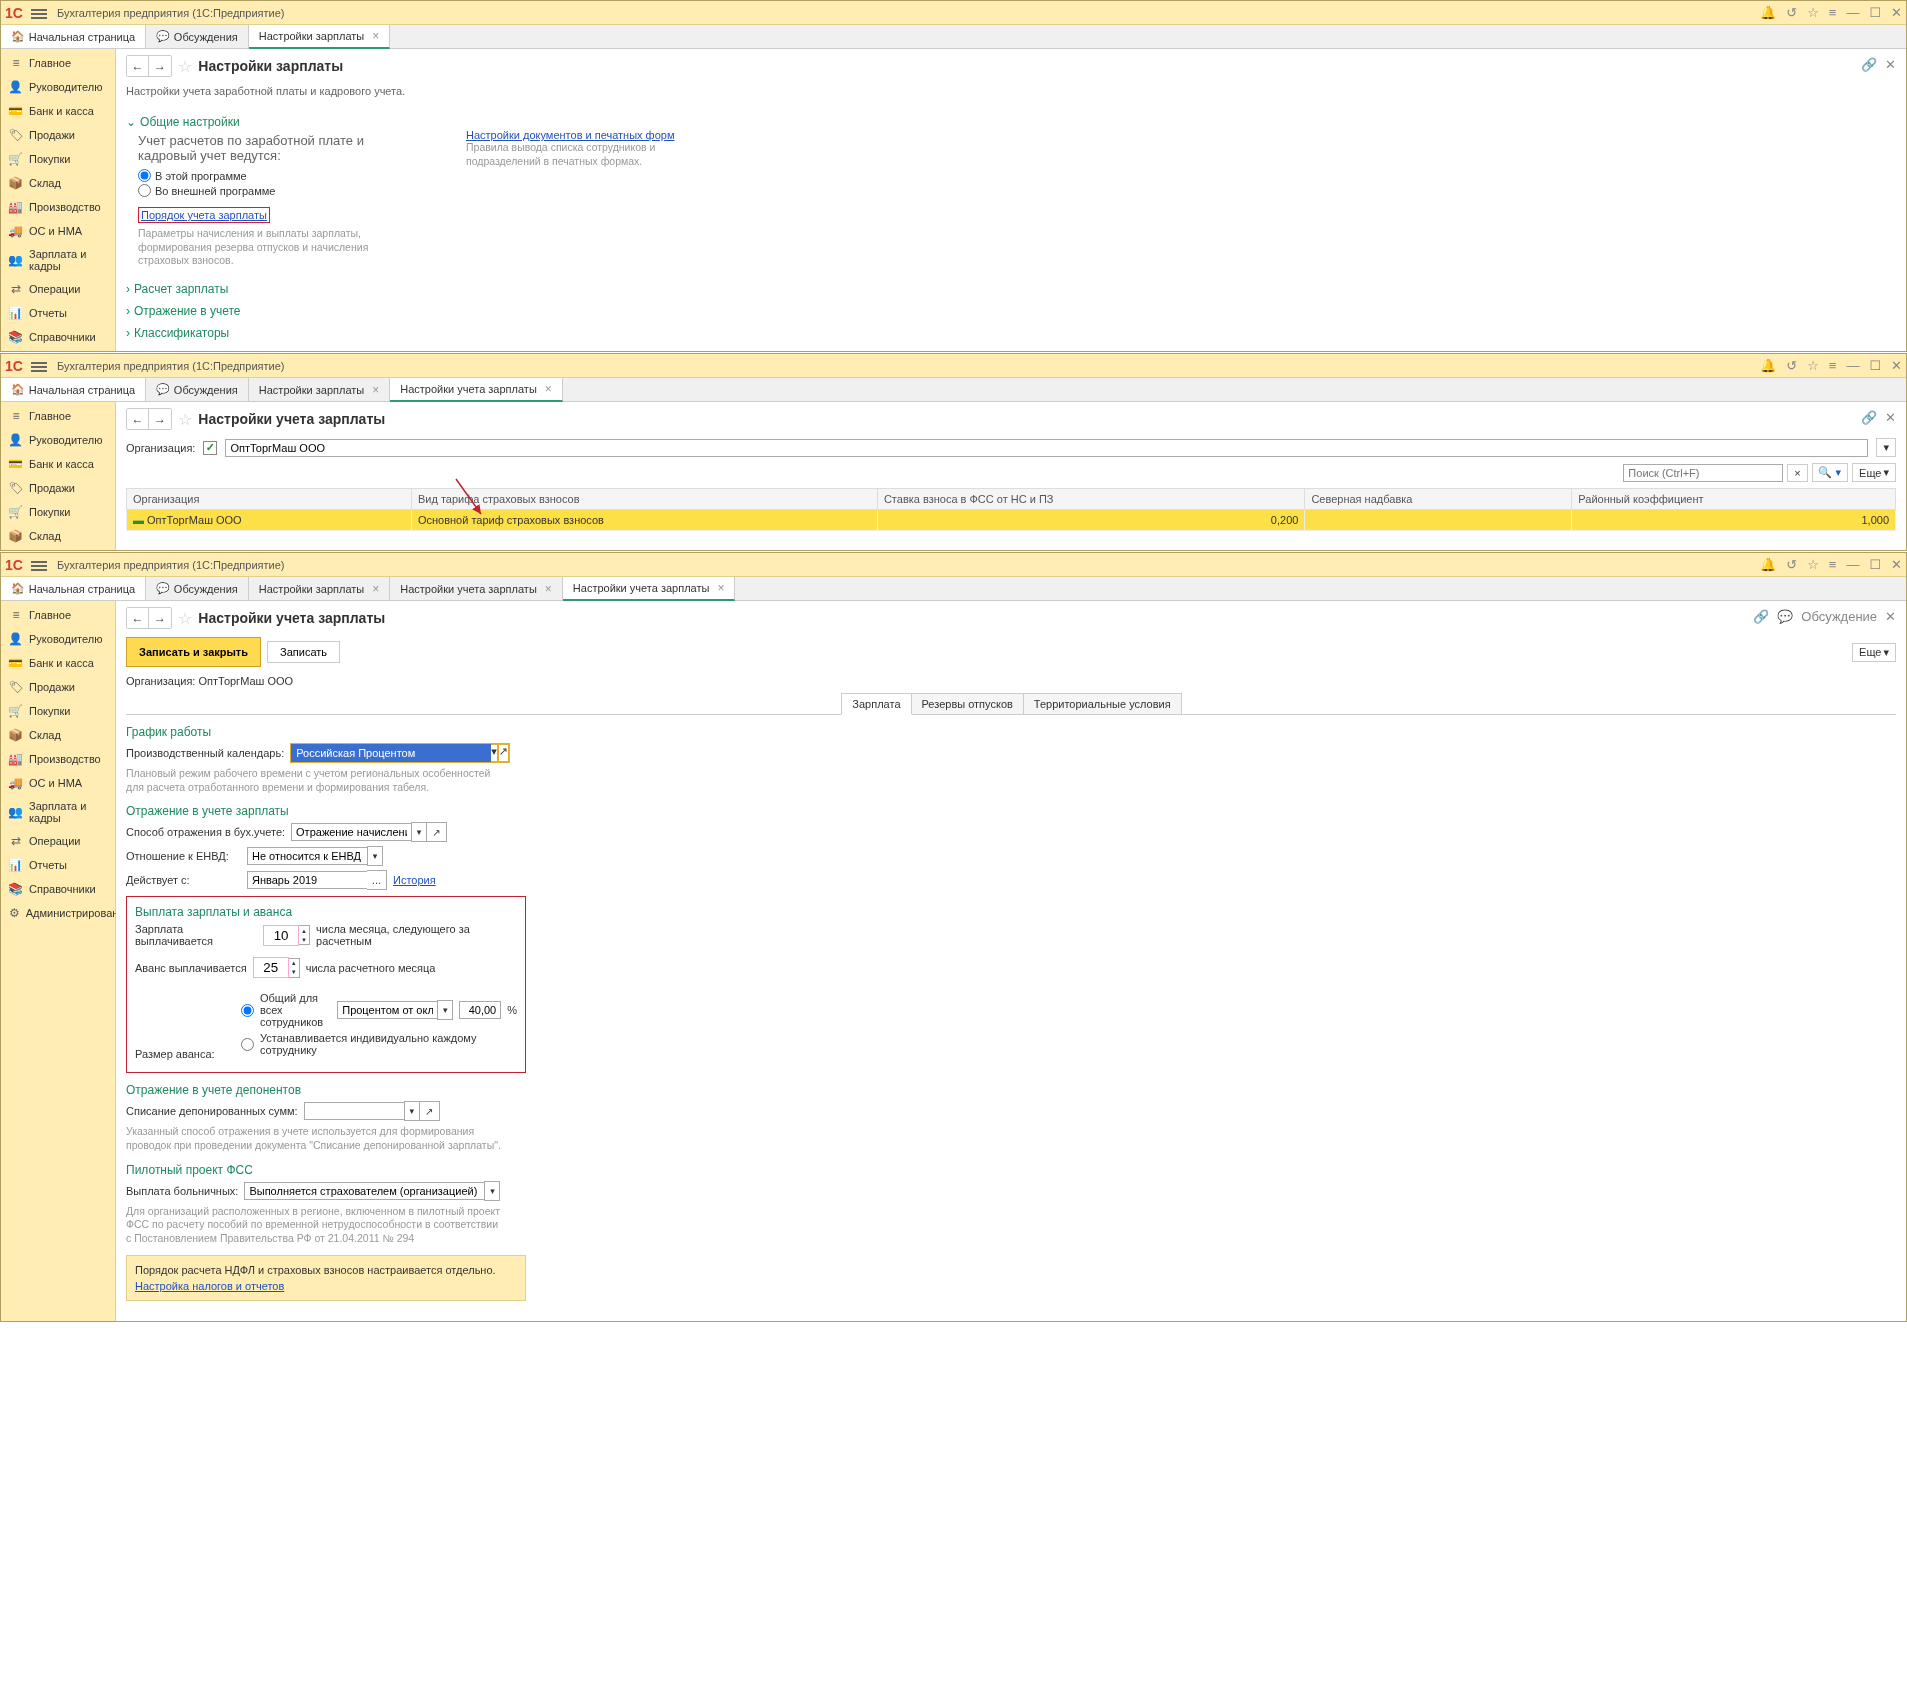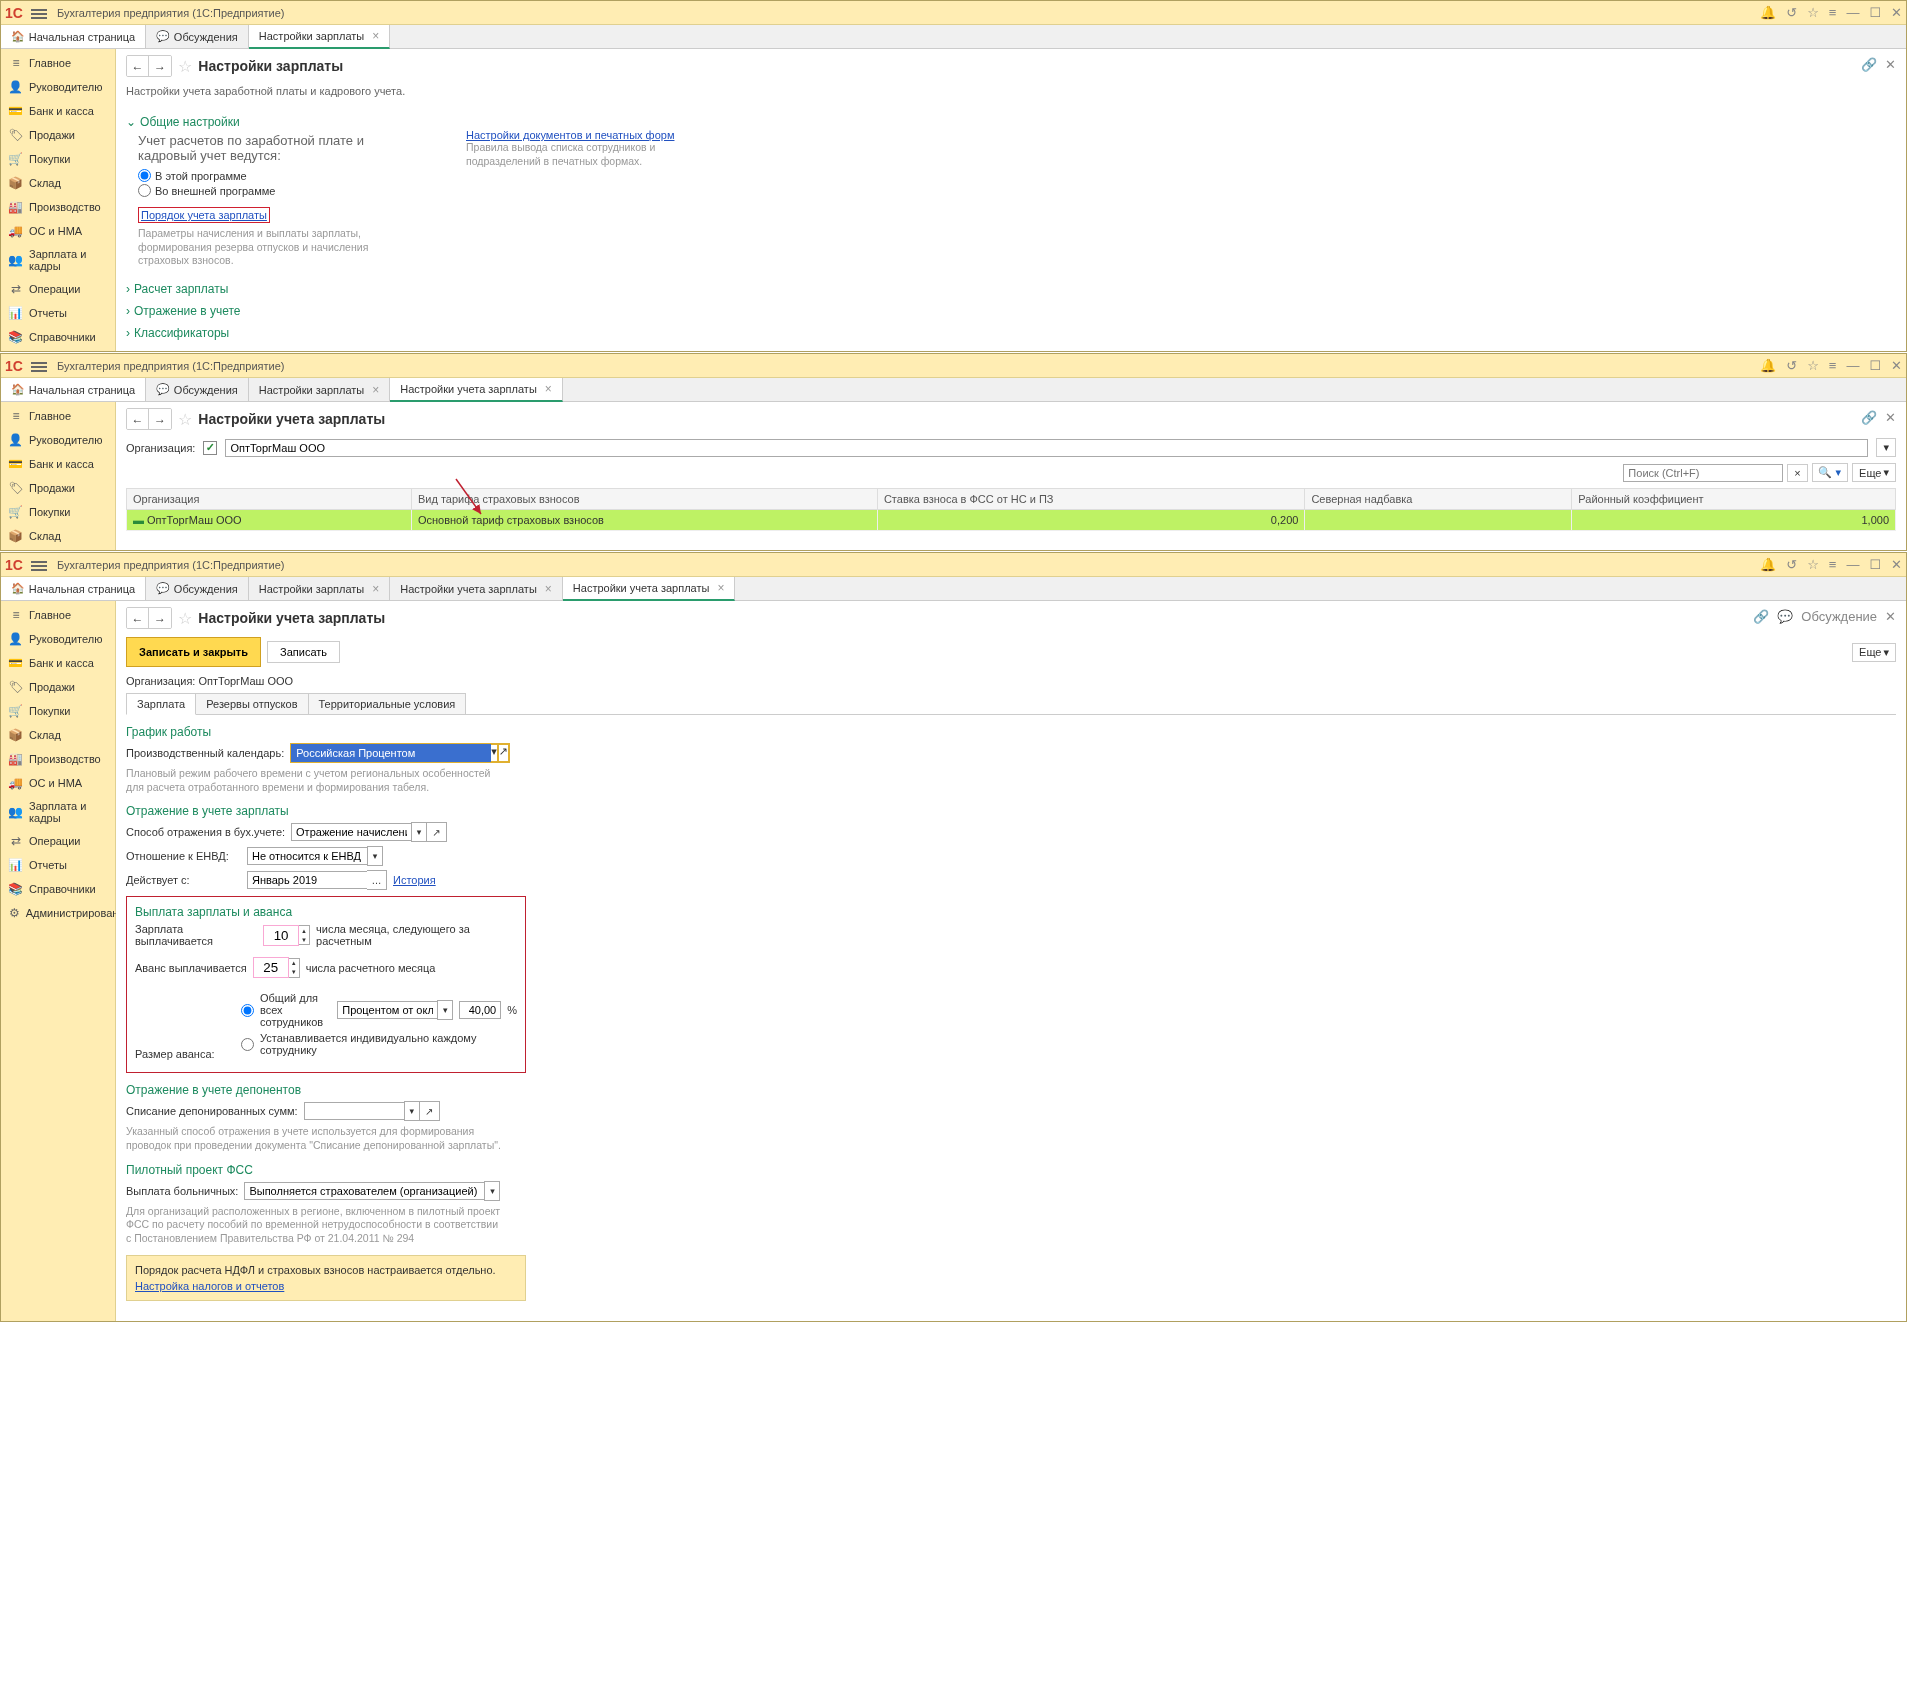--- a/index.html
+++ b/index.html
@@ -63,29 +63,29 @@
 .input-combo .dd-btn { border: 1px solid #aaa; background: #fff; width: 16px; height: 20px; display: inline-flex; align-items: center; justify-content: center; font-size: 9px; cursor: pointer; }
 .input-combo .sq-btn { border: 1px solid #aaa; border-left: none; background: #fff; width: 20px; height: 20px; display: inline-flex; align-items: center; justify-content: center; font-size: 10px; cursor: pointer; }
 
 .search-row { display: flex; justify-content: flex-end; gap: 4px; margin: 6px 0; align-items: center; }
 .search-input { width: 160px; }
 .small-btn { border: 1px solid #ccc; background: #fff; padding: 2px 6px; cursor: pointer; font-size: 11px; display: inline-flex; align-items: center; gap: 2px; }
 
 .data-table { width: 100%; border-collapse: collapse; margin-top: 4px; }
 .data-table th { background: #f5f5f5; border: 1px solid #ddd; padding: 4px 6px; text-align: left; font-weight: normal; font-size: 11px; color: #555; }
 .data-table td { border: 1px solid #eee; padding: 4px 6px; font-size: 11px; }
-.data-table tr.hl td { background: #bef264; }
+.data-table tr.hl td { background: #fde047; }
 .num-cell { text-align: right; }
 
 .yellow-btn { background: #ffd950; border: 1px solid #d0a020; padding: 8px 12px; font-weight: bold; cursor: pointer; font-size: 11px; }
 .gray-btn { background: #fff; border: 1px solid #ccc; padding: 4px 12px; cursor: pointer; font-size: 11px; }
 .btn-row { display: flex; gap: 6px; align-items: center; margin: 4px 0 8px; }
 .btn-row-right { margin-left: auto; }
 
-.inner-tabs { display: flex; border-bottom: 1px solid #ccc; margin: 6px 0; }
+.inner-tabs { display: flex; border-bottom: 1px solid #ccc; margin: 6px 0; justify-content: center; }
 .inner-tab { padding: 4px 10px; border: 1px solid #ccc; border-bottom: none; margin-right: -1px; background: #f5f5f5; cursor: pointer; font-size: 11px; }
 .inner-tab.active { background: #fff; border-bottom: 1px solid #fff; margin-bottom: -1px; }
 
 .green-hdr { color: #1d8a5f; font-size: 12px; margin: 10px 0 4px; }
 .field-row { display: flex; align-items: center; gap: 6px; margin: 4px 0; }
 .field-row .lbl { min-width: 115px; }
 .highlighted-input { background: #3a6fcf; color: #fff; border: 1px solid #3a6fcf; padding: 2px 4px; }
 .input-wrap-gold { border: 1px solid #e0b030; display: inline-flex; }
 
 .red-box { border: 1px solid #c02030; padding: 8px; margin: 6px 0; max-width: 400px; }

